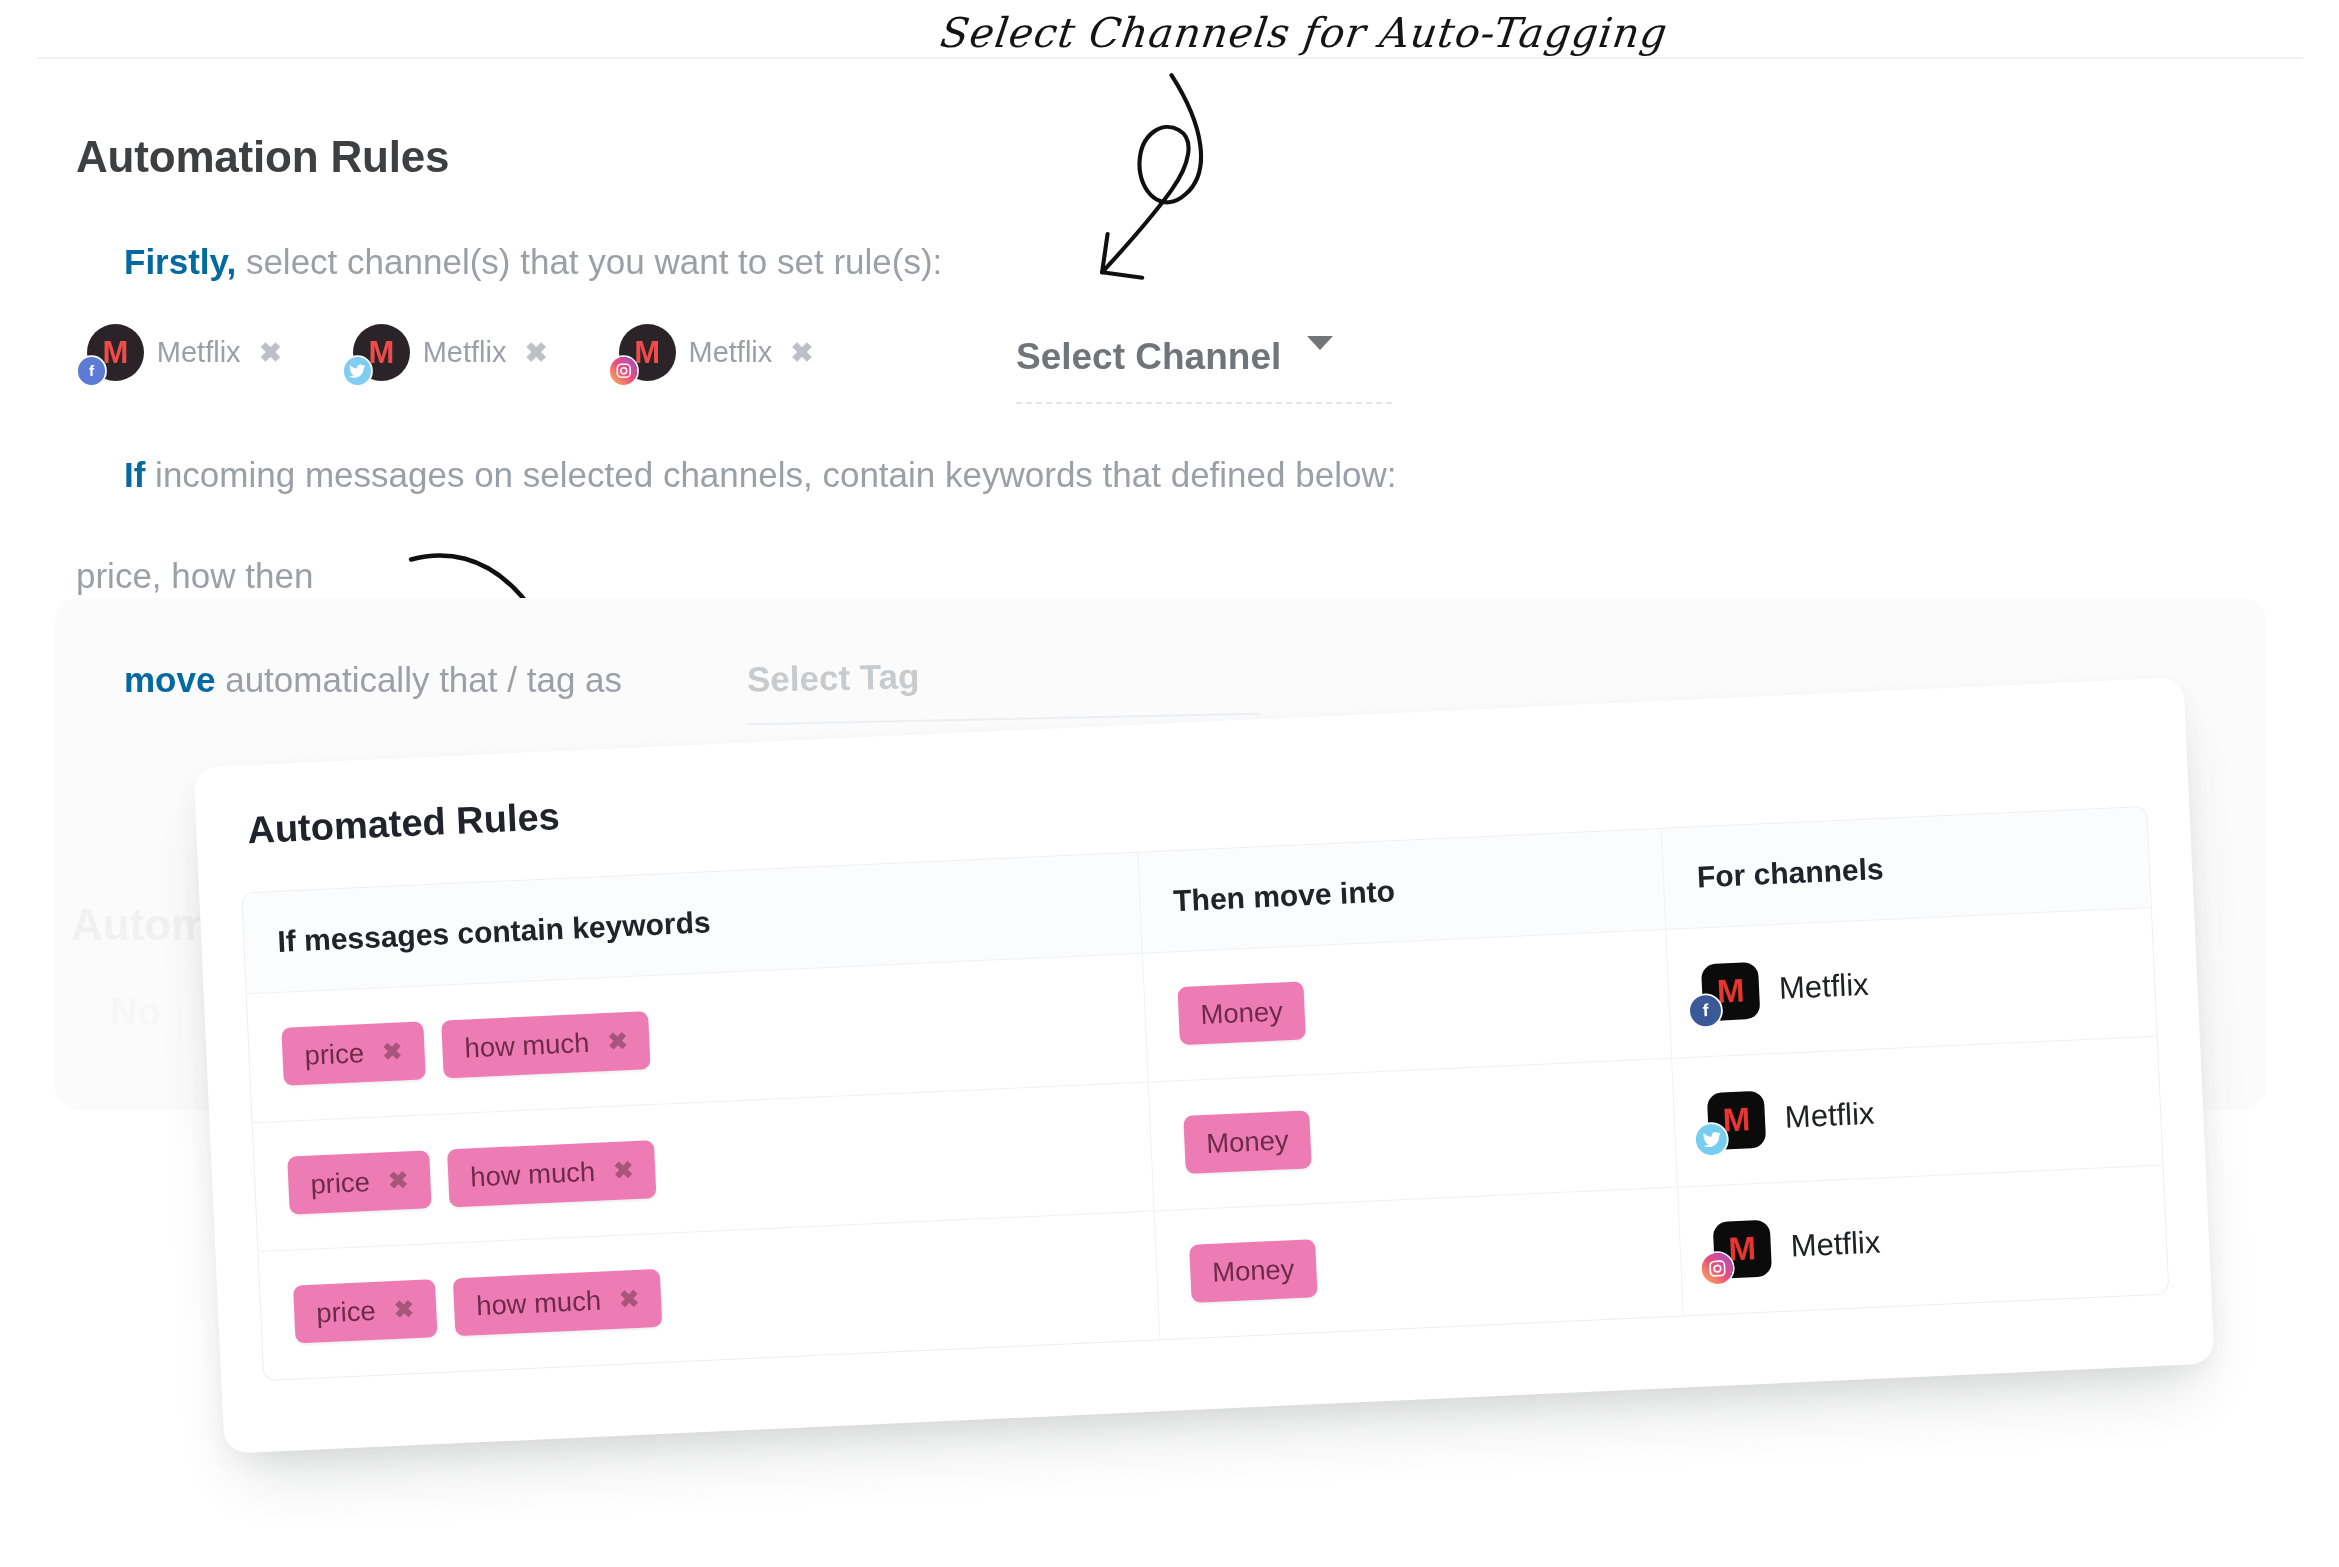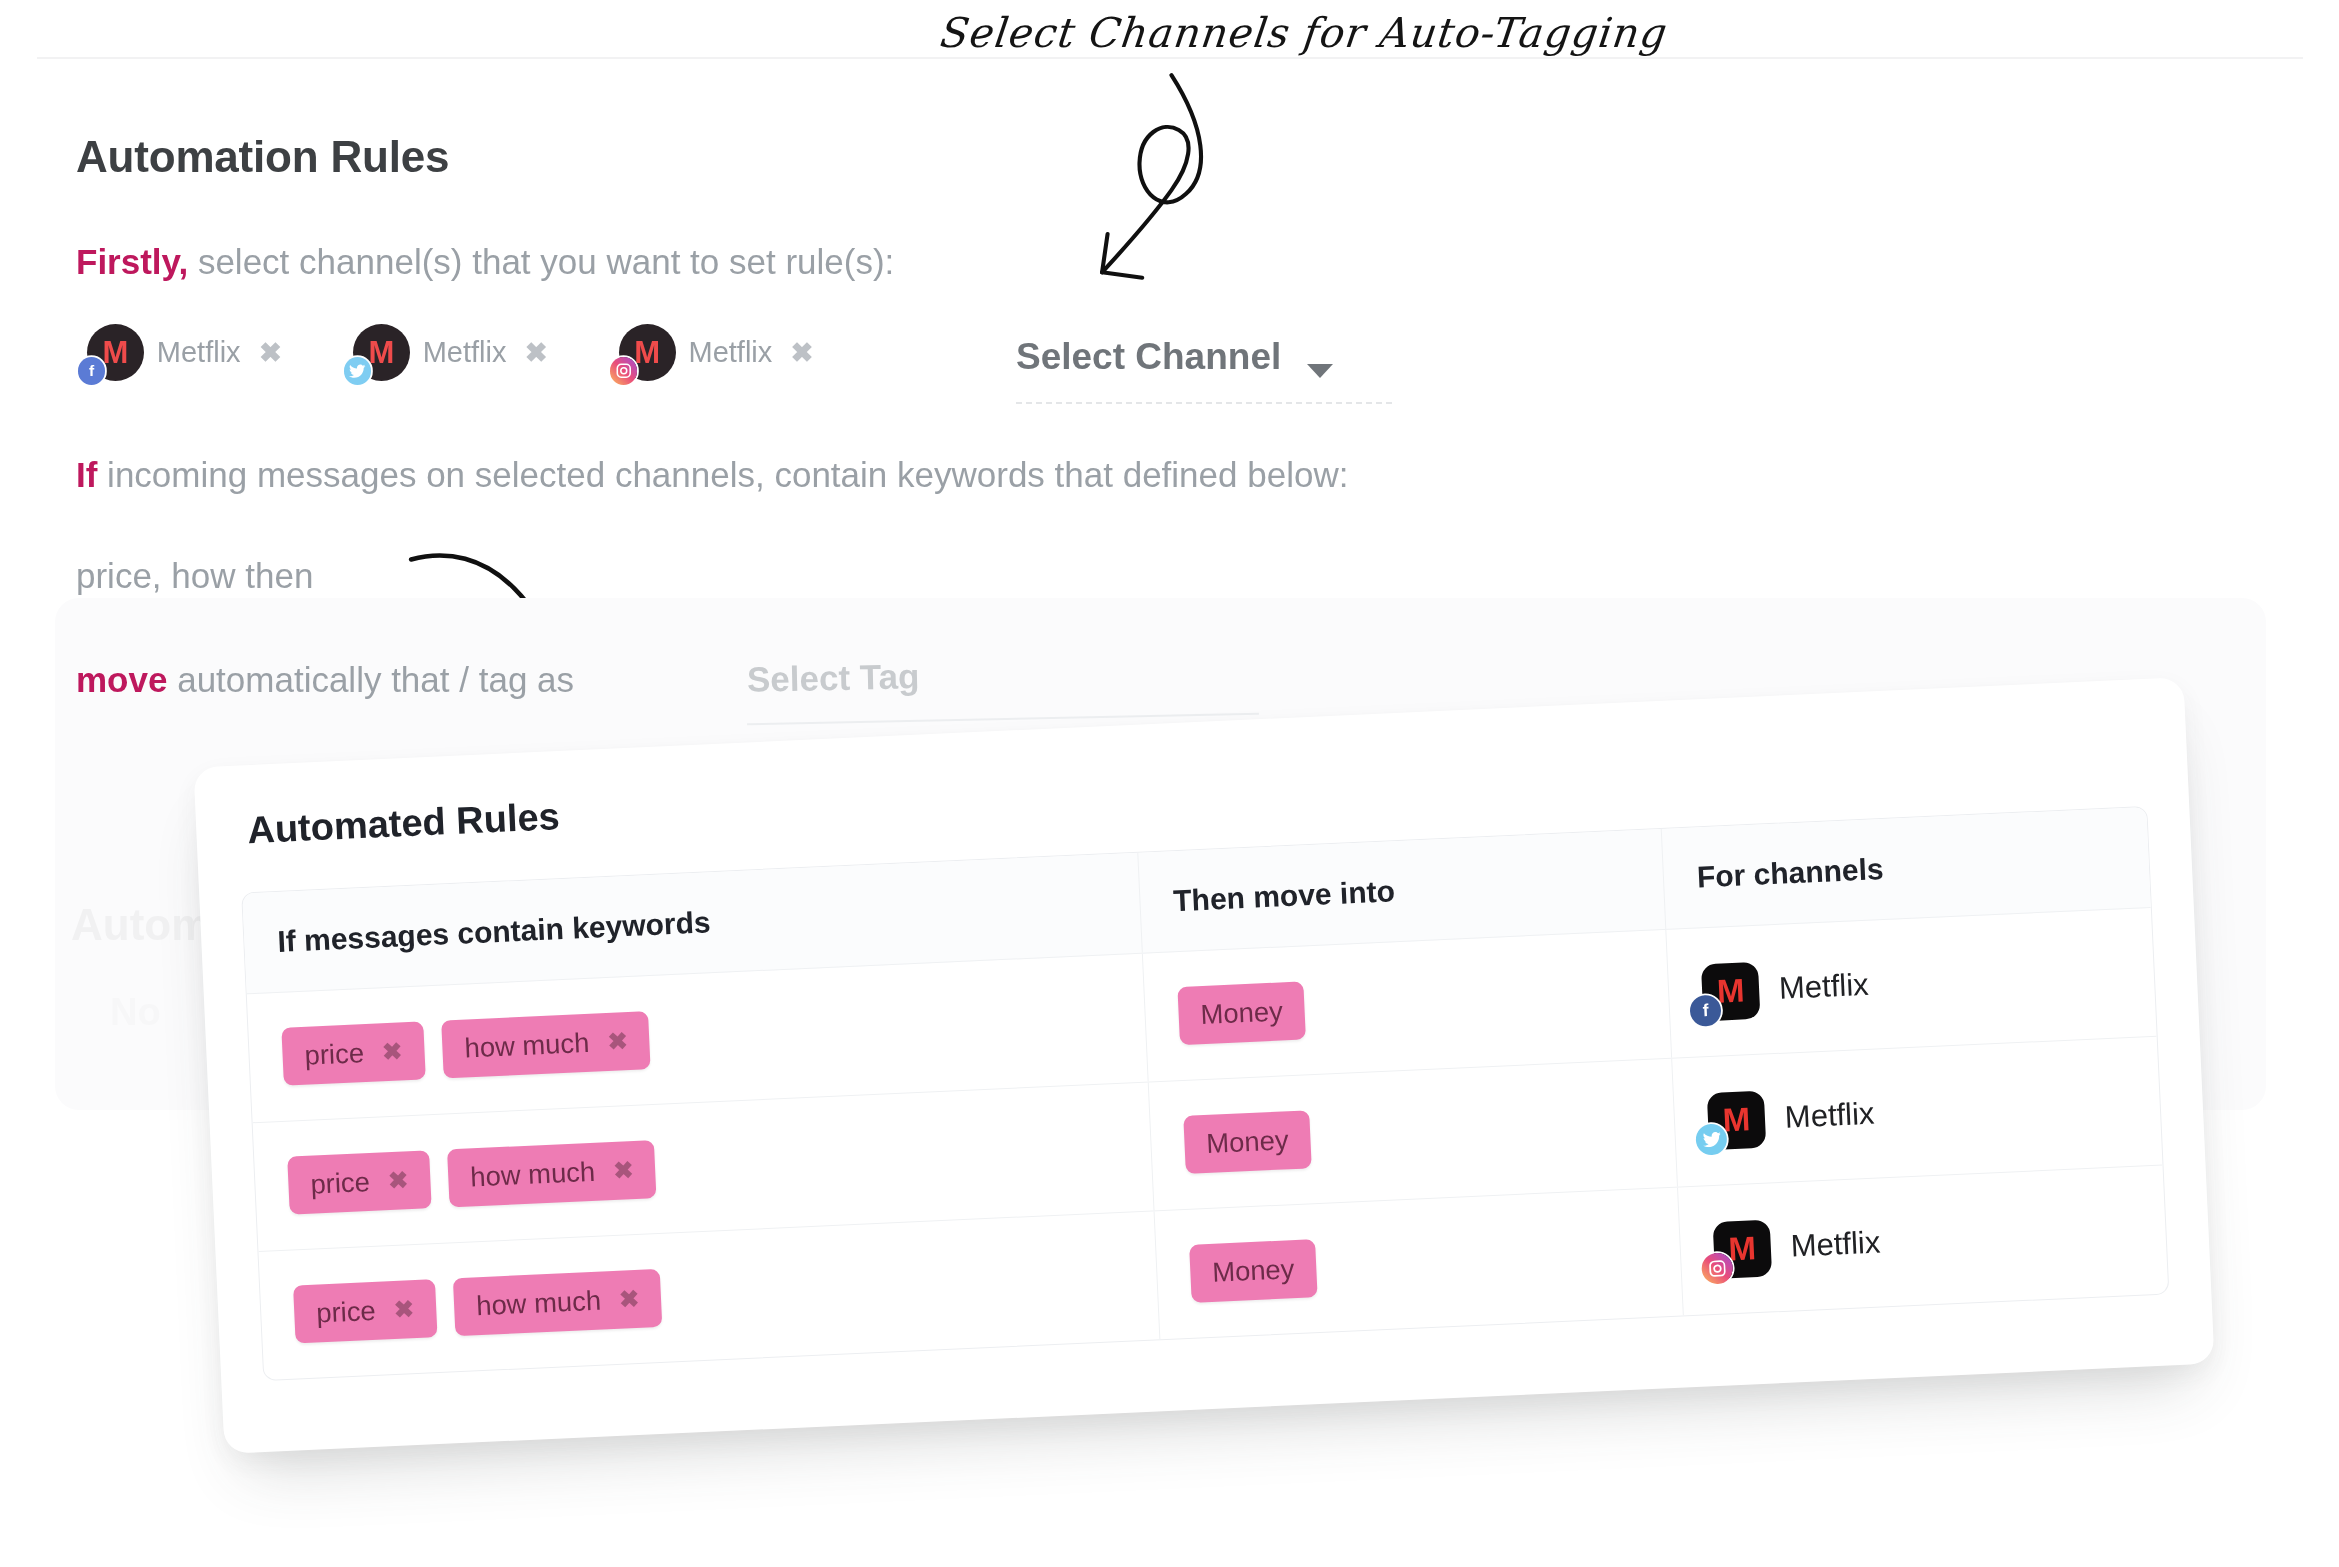--- a/index.html
+++ b/index.html
@@ -57,21 +57,21 @@
     color: #3d4043;
     letter-spacing: -0.2px;
   }
 
   .sentence {
     position: absolute;
     font-size: 35px;
     color: #9aa0a6;
     white-space: nowrap;
   }
-  .sentence b { color: #be185d; font-weight: 700; }
+  .sentence b { color: #0369a1; font-weight: 700; margin-left: 48px; }
 
   #line-firstly { left: 76px; top: 242px; }
   #line-if      { left: 76px; top: 455px; }
   #line-then    { left: 76px; top: 660px; }
 
   #keywords-value {
     position: absolute;
     left: 76px; top: 556px;
     font-size: 35px;
     color: #9aa0a6;
@@ -124,21 +124,21 @@
     color: #bdc1c6;
     font-weight: 700;
     margin-left: 5.5px;
   }
 
   
   #select-channel {
     position: absolute;
     left: 1016px; top: 336px;
     display: flex;
-    align-items: flex-end;
+    align-items: flex-start;
     gap: 25.6px;
     padding-bottom: 24px;
     border-bottom: 2.7px dashed #e4e6e8;
     width: 376px;
   }
   #select-channel .sc-label {
     font-size: 37px;
     font-weight: 700;
     color: #70757a;
   }

